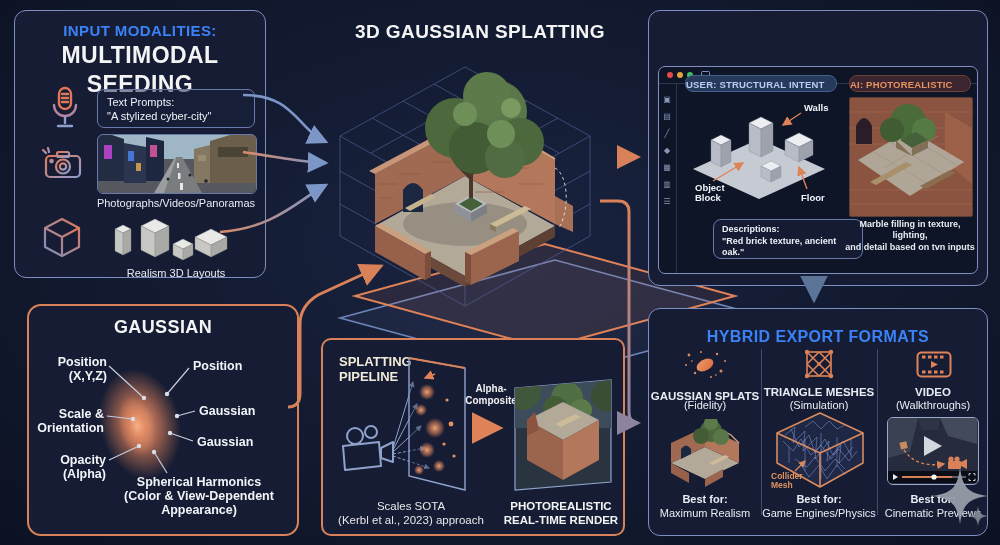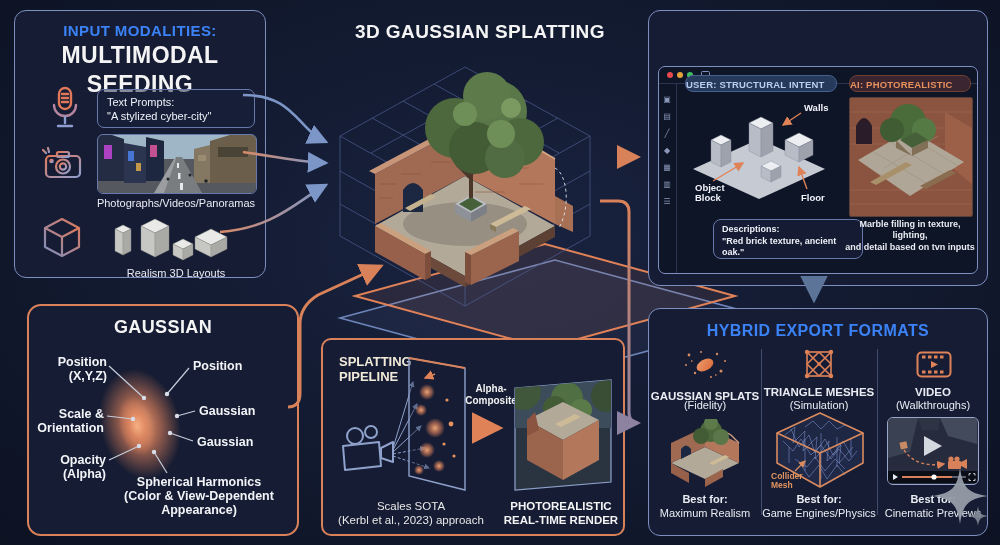--- a/index.html
+++ b/index.html
@@ -439,21 +439,21 @@
     <g text-anchor="middle">
       <text x="88" y="170" fill="#e8e8e8" font-size="11.5">Scales SOTA</text>
       <text x="88" y="184" fill="#e8e8e8" font-size="11.5">(Kerbl et al., 2023) approach</text>
       <text x="238" y="170" fill="#f4f4f4" font-size="11.5" font-weight="bold">PHOTOREALISTIC</text>
       <text x="238" y="184" fill="#f4f4f4" font-size="11.5" font-weight="bold">REAL-TIME RENDER</text>
     </g>
   </svg>
 </div>
 
 <div class="panel" style="left:648px;top:308px;width:340px;height:228px;">
-  <div class="ptitle" style="margin-top:12px;">
+  <div class="ptitle" style="margin-top:18px;">
     <div class="l1" style="font-size:16px;">HYBRID EXPORT FORMATS</div>
   </div>
   <div class="divline" style="left:112px;top:40px;height:166px;"></div>
   <div class="divline" style="left:228px;top:40px;height:166px;"></div>
 
   <svg class="abs" style="left:32px;top:40px;" width="48" height="32" viewBox="0 0 48 32">
     <defs>
         <linearGradient id="spG" x1="0" y1="0" x2="1" y2="1">
           <stop offset="0" stop-color="#f09a6a"></stop>
           <stop offset="1" stop-color="#d96a3a"></stop>

